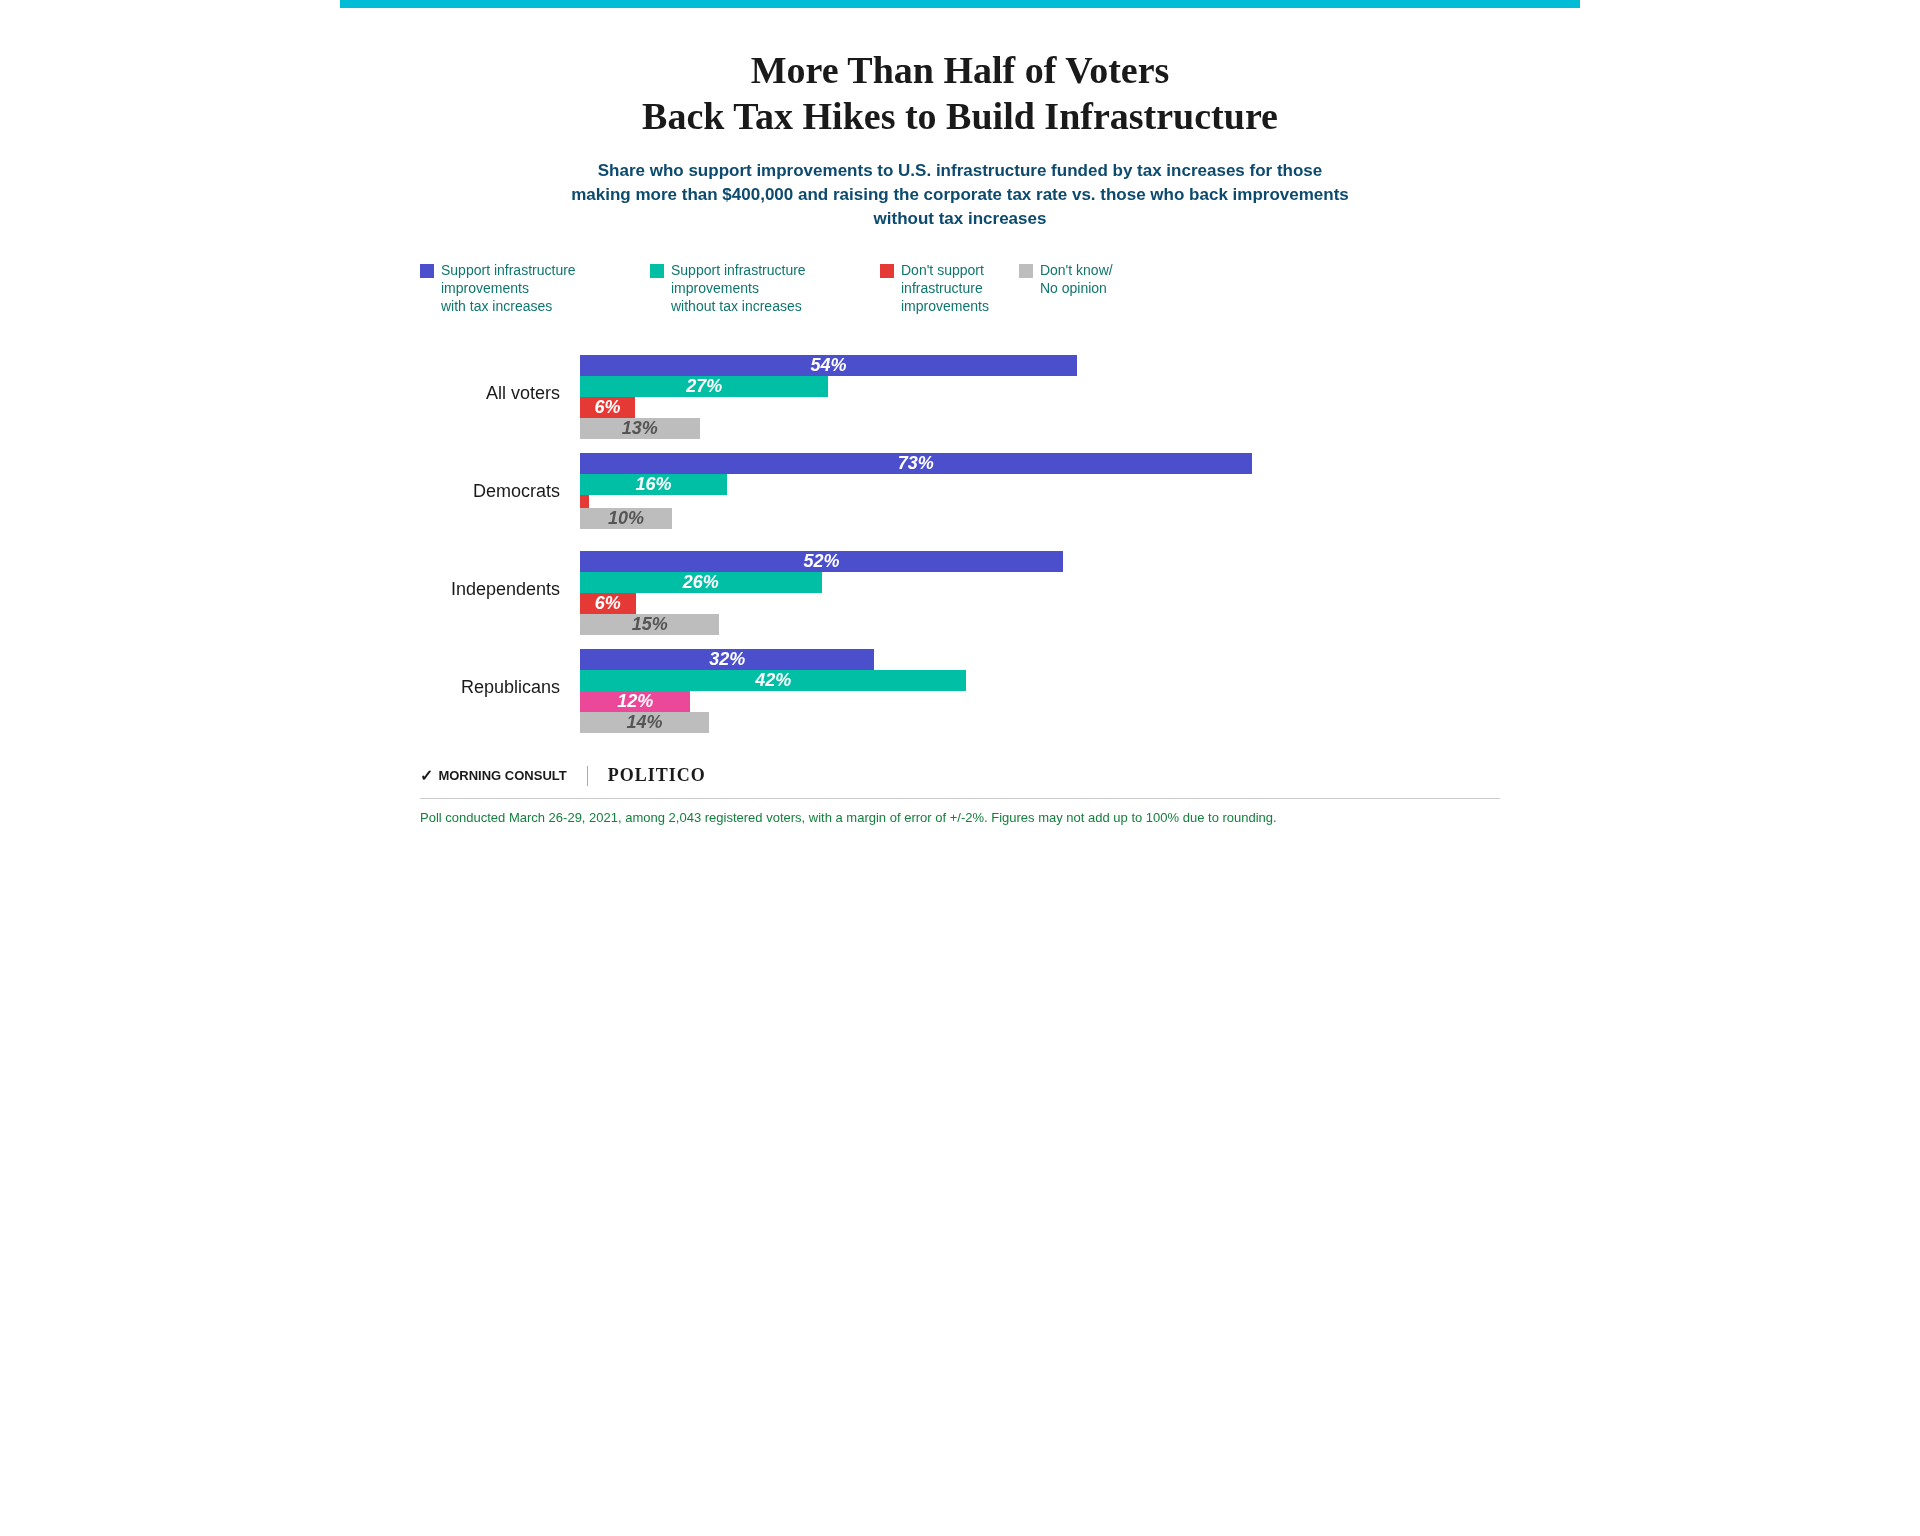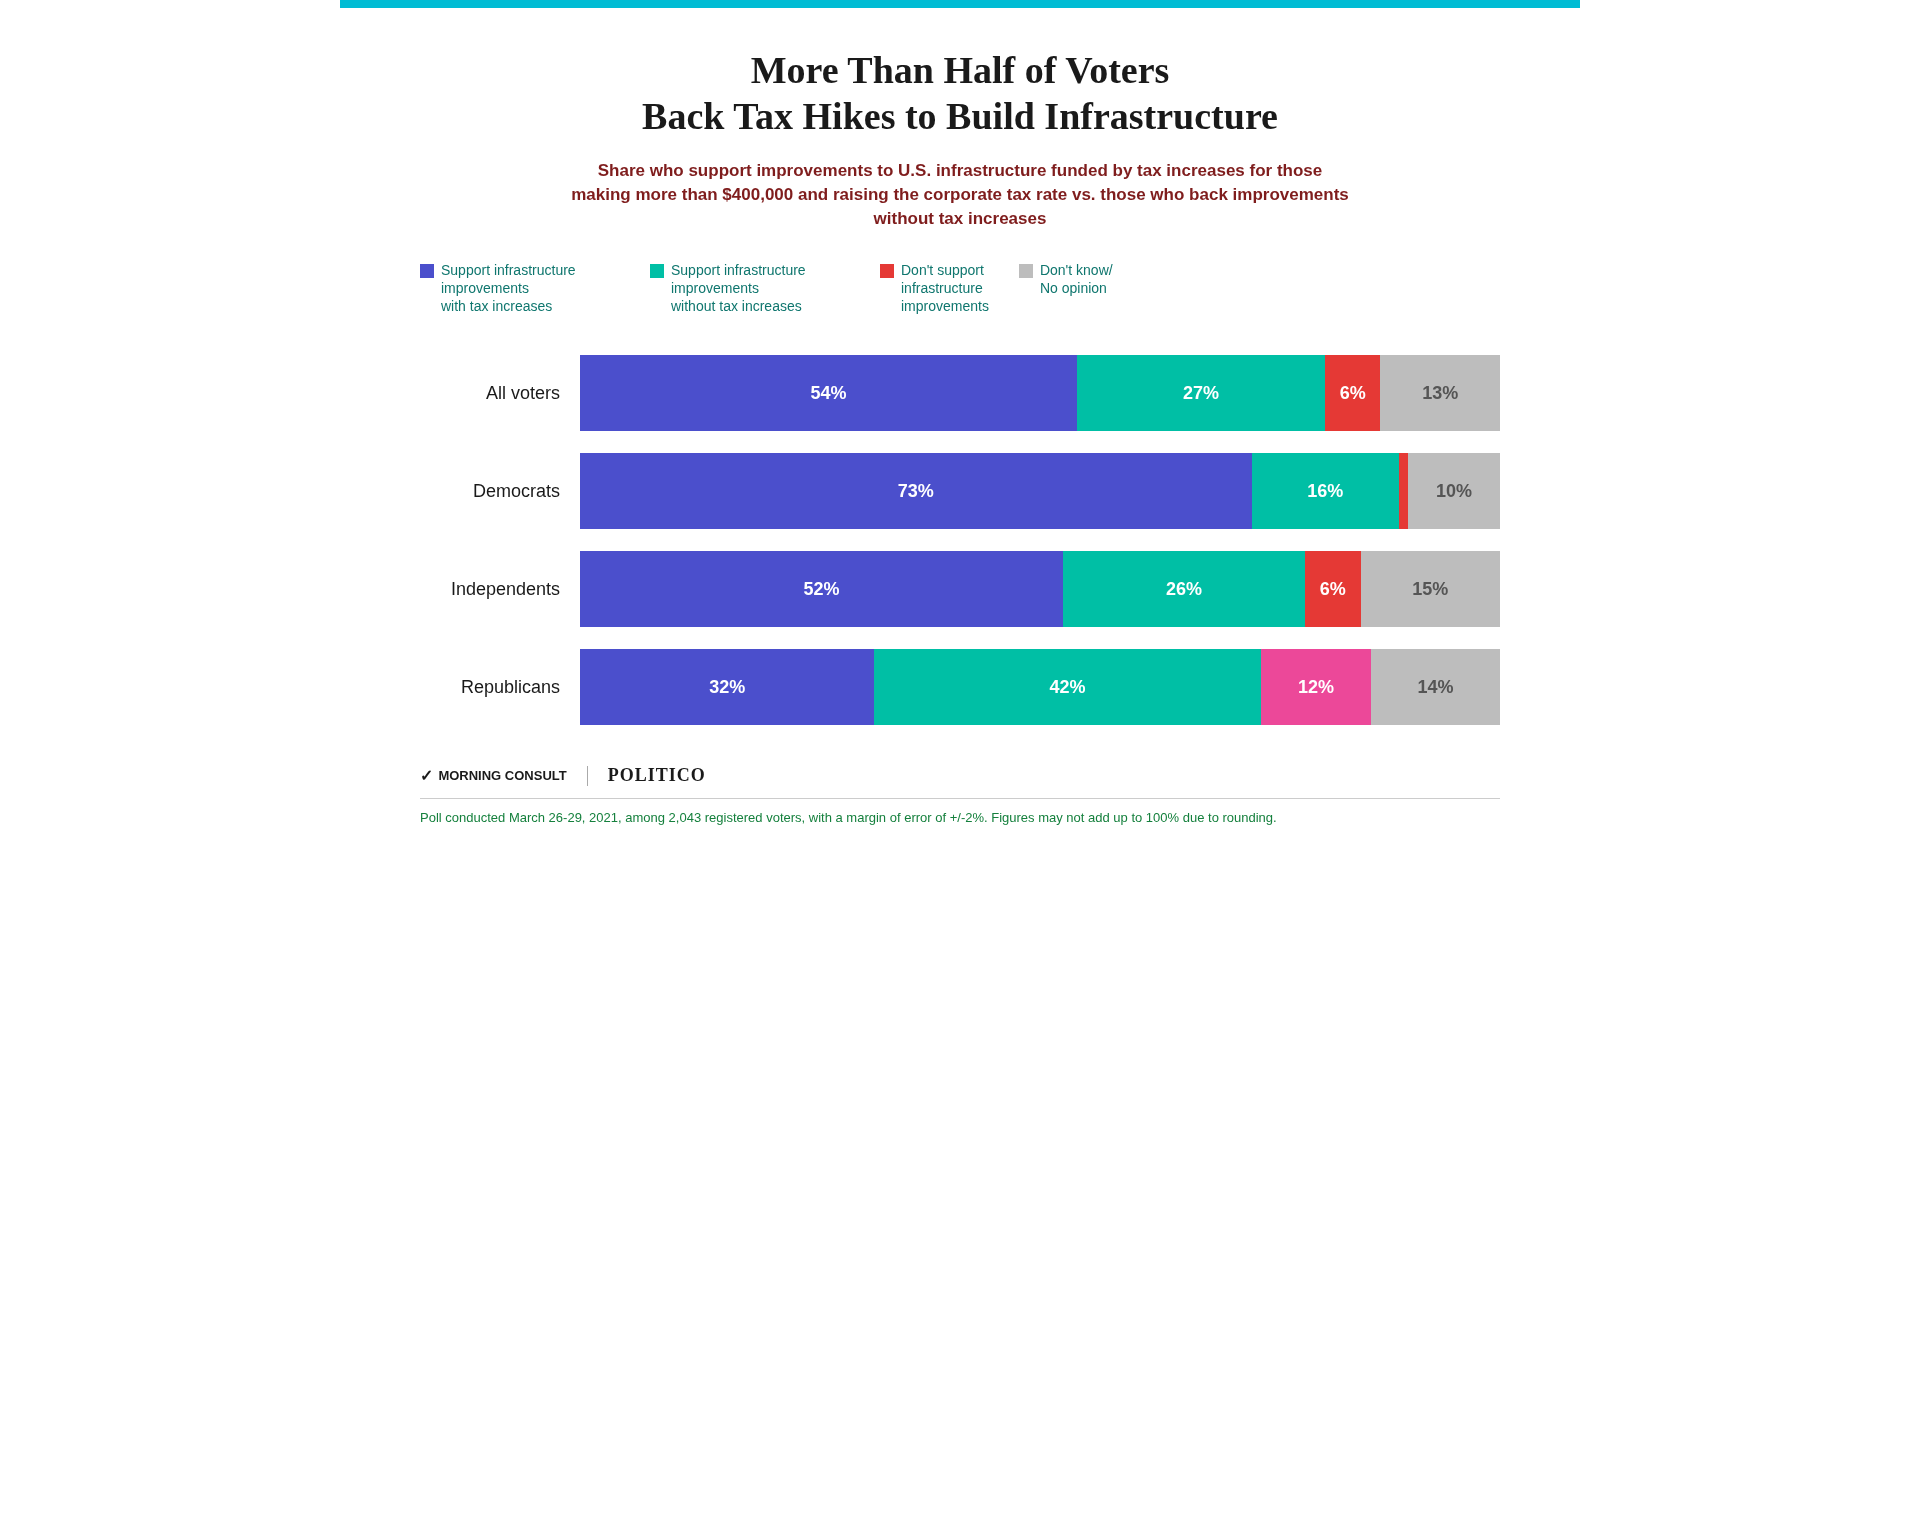--- a/index.html
+++ b/index.html
@@ -24,21 +24,21 @@
       font-weight: bold;
       color: #1a1a1a;
       line-height: 1.2;
       margin-bottom: 20px;
       font-family: 'Georgia', serif;
     }
     .chart-subtitle {
       text-align: center;
       font-size: 17px;
       font-weight: bold;
-      color: #7f1d1d;
+      color: #0c4a6e;
       line-height: 1.4;
       margin-bottom: 30px;
       font-family: Arial, sans-serif;
       max-width: 780px;
       margin-left: auto;
       margin-right: auto;
     }
     .legend {
       display: flex;
       flex-direction: row;
@@ -83,23 +83,24 @@
       min-width: 160px;
       font-size: 18px;
       color: #1a1a1a;
       font-family: Arial, sans-serif;
       text-align: right;
       padding-right: 20px;
       font-weight: normal;
     }
     .bar-track {
       display: flex;
-      flex-direction: row;
+      flex-direction: column;
       height: 76px;
       flex: 1;
+      font-style: italic;
     }
     .bar-segment {
       display: flex;
       align-items: center;
       justify-content: center;
       height: 100%;
       font-family: Arial, sans-serif;
       font-size: 18px;
       font-weight: bold;
       color: white;

